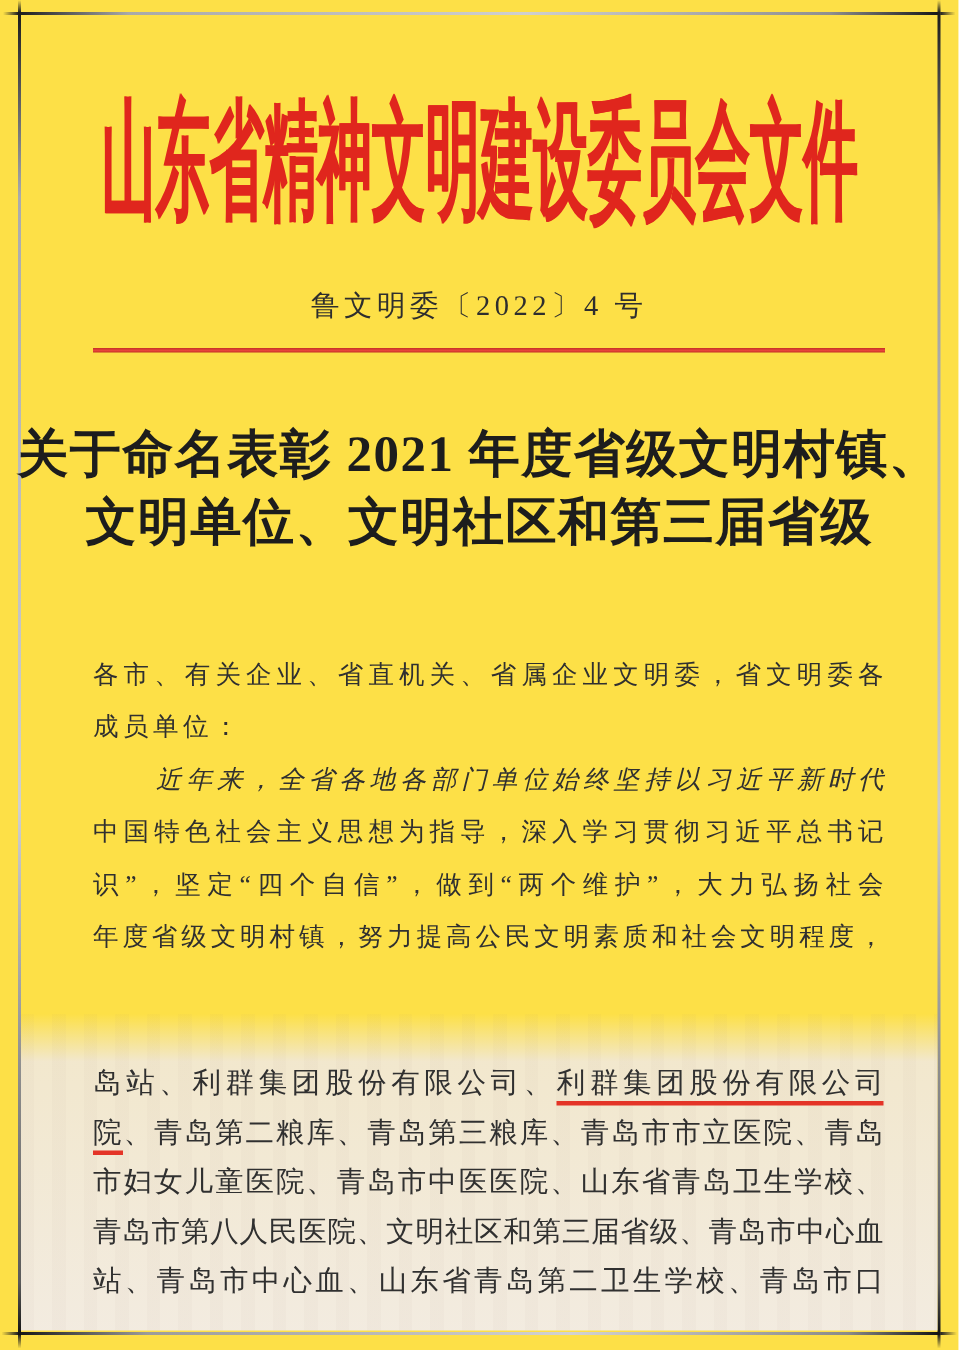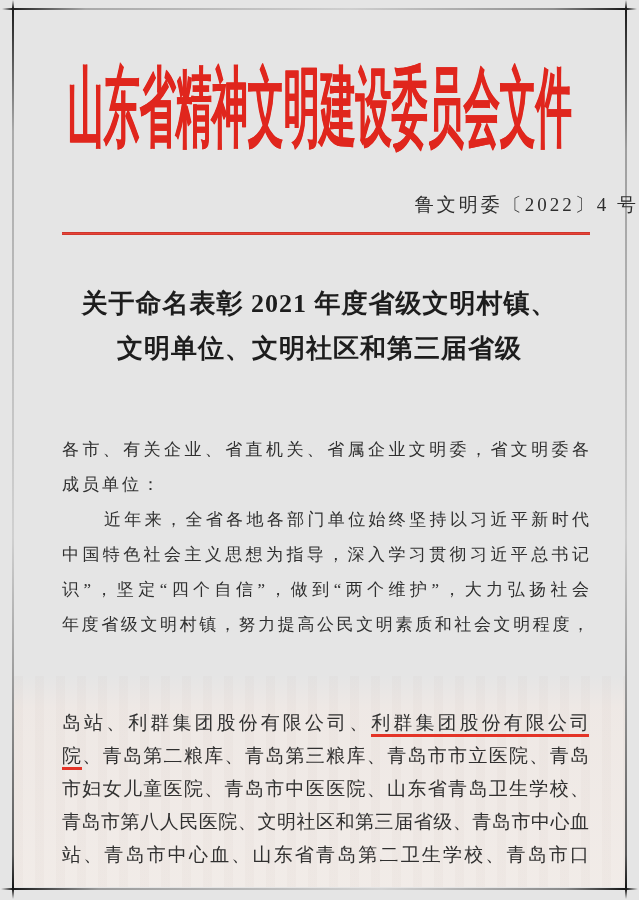--- a/index.html
+++ b/index.html
@@ -1,20 +1,20 @@
 <!DOCTYPE html>
 <html><head>
 <meta charset="utf-8">
 <style>
   html, body { margin: 0; padding: 0; background: #ffffff; }
   body {
     width: 639px; height: 900px; position: relative; overflow: hidden;
     font-family: "Liberation Serif", "DejaVu Serif", serif;
   }
-  .canvas { position: absolute; inset: 0; background: #e5e5e5; }
+  .canvas { position: absolute; inset: 0; background: #fde047; }
 
   
   .fr { position: absolute; }
   .fr-top    { left: 12px; top: 8px;   width: 615px; height: 2px;
                background: linear-gradient(to right,#1b1b1b,#a9a9a9 12%,#cfcfcf 55%,#8f8f8f 88%,#141414); }
   .fr-bottom { left: 12px; top: 888px; width: 615px; height: 2px;
                background: linear-gradient(to right,#161616,#9b9b9b 14%,#d2d2d2 60%,#8a8a8a 90%,#111111); }
   .fr-left   { left: 12px; top: 8px;   width: 2px; height: 882px;
                background: linear-gradient(to bottom,#1b1b1b,#ababab 14%,#d0d0d0 60%,#5a5a5a 96%,#111111); }
   .fr-right  { left: 625px; top: 8px;  width: 2px; height: 882px;
@@ -40,47 +40,47 @@
   
   .red-header {
     position: absolute; left: 0; right: 0; top: 88px;
     text-align: center; font-size: 36px; line-height: 40px; font-weight: 700;
     color: #e0261d; letter-spacing: 0px; white-space: nowrap;
     transform: scaleY(2.4); transform-origin: center center;
     text-shadow: 0.6px 0 0 #e0261d;
   }
   .doc-number {
     position: absolute; left: 0; right: 0; top: 192px;
-    text-align: right; font-size: 19px; line-height: 26px;
+    text-align: center; font-size: 19px; line-height: 26px;
     color: #2e2e2e; letter-spacing: 3px;
   }
   .red-rule {
     position: absolute; left: 62px; top: 232px; width: 528px; height: 3px;
     background: linear-gradient(180deg, #c42f27, #e8463a 55%, #c42f27);
   }
 
   
   .doc-title {
     position: absolute; left: 0; right: 0; top: 281px;
     text-align: center; font-weight: 700; color: #1d1d1d;
-    font-size: 26px; line-height: 45px; letter-spacing: 1px;
+    font-size: 34px; line-height: 45px; letter-spacing: 1px;
   }
 
   
   .body-block {
     position: absolute; left: 62px; top: 432px; width: 527px;
     font-size: 17px; line-height: 35px; color: #303030;
   }
   .list-block {
     position: absolute; left: 62px; top: 706px; width: 527px;
     font-size: 19px; line-height: 33px; color: #303030;
   }
   .jl { text-align: justify; text-align-last: justify; }
   .left-line { text-align: left; letter-spacing: 3px; font-family: Liberation Serif, serif; }
-  .indent { text-indent: 42px; }
+  .indent { text-indent: 42px; font-style: italic; }
   .ul-red { border-bottom: 3px solid #e43427; padding-bottom: 1px; }
 </style>
 </head>
 <body>
 
 <div class="canvas">
 
   <div class="fr fr-top"></div>
   <div class="fr fr-bottom"></div>
   <div class="fr fr-left"></div>

